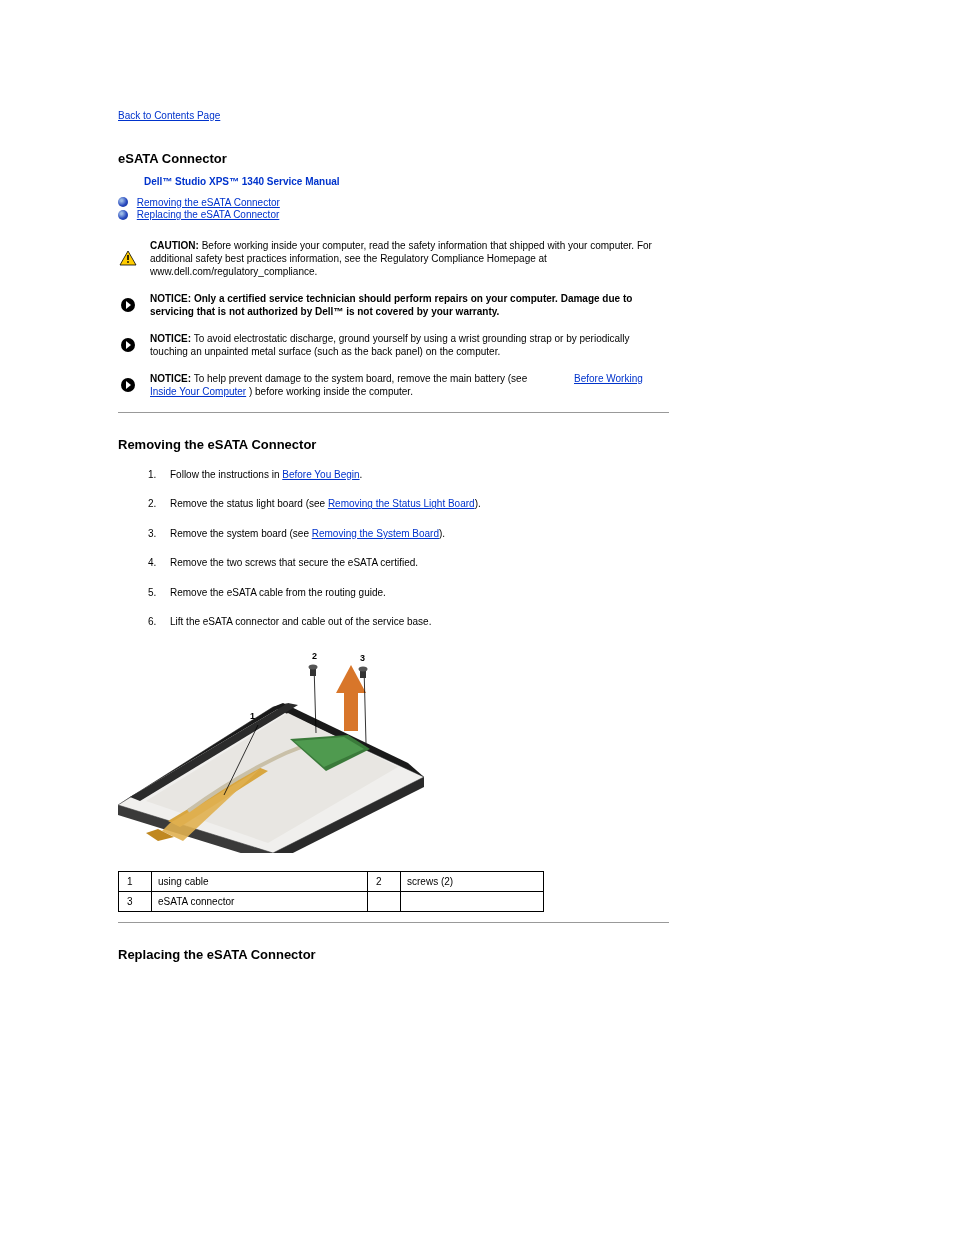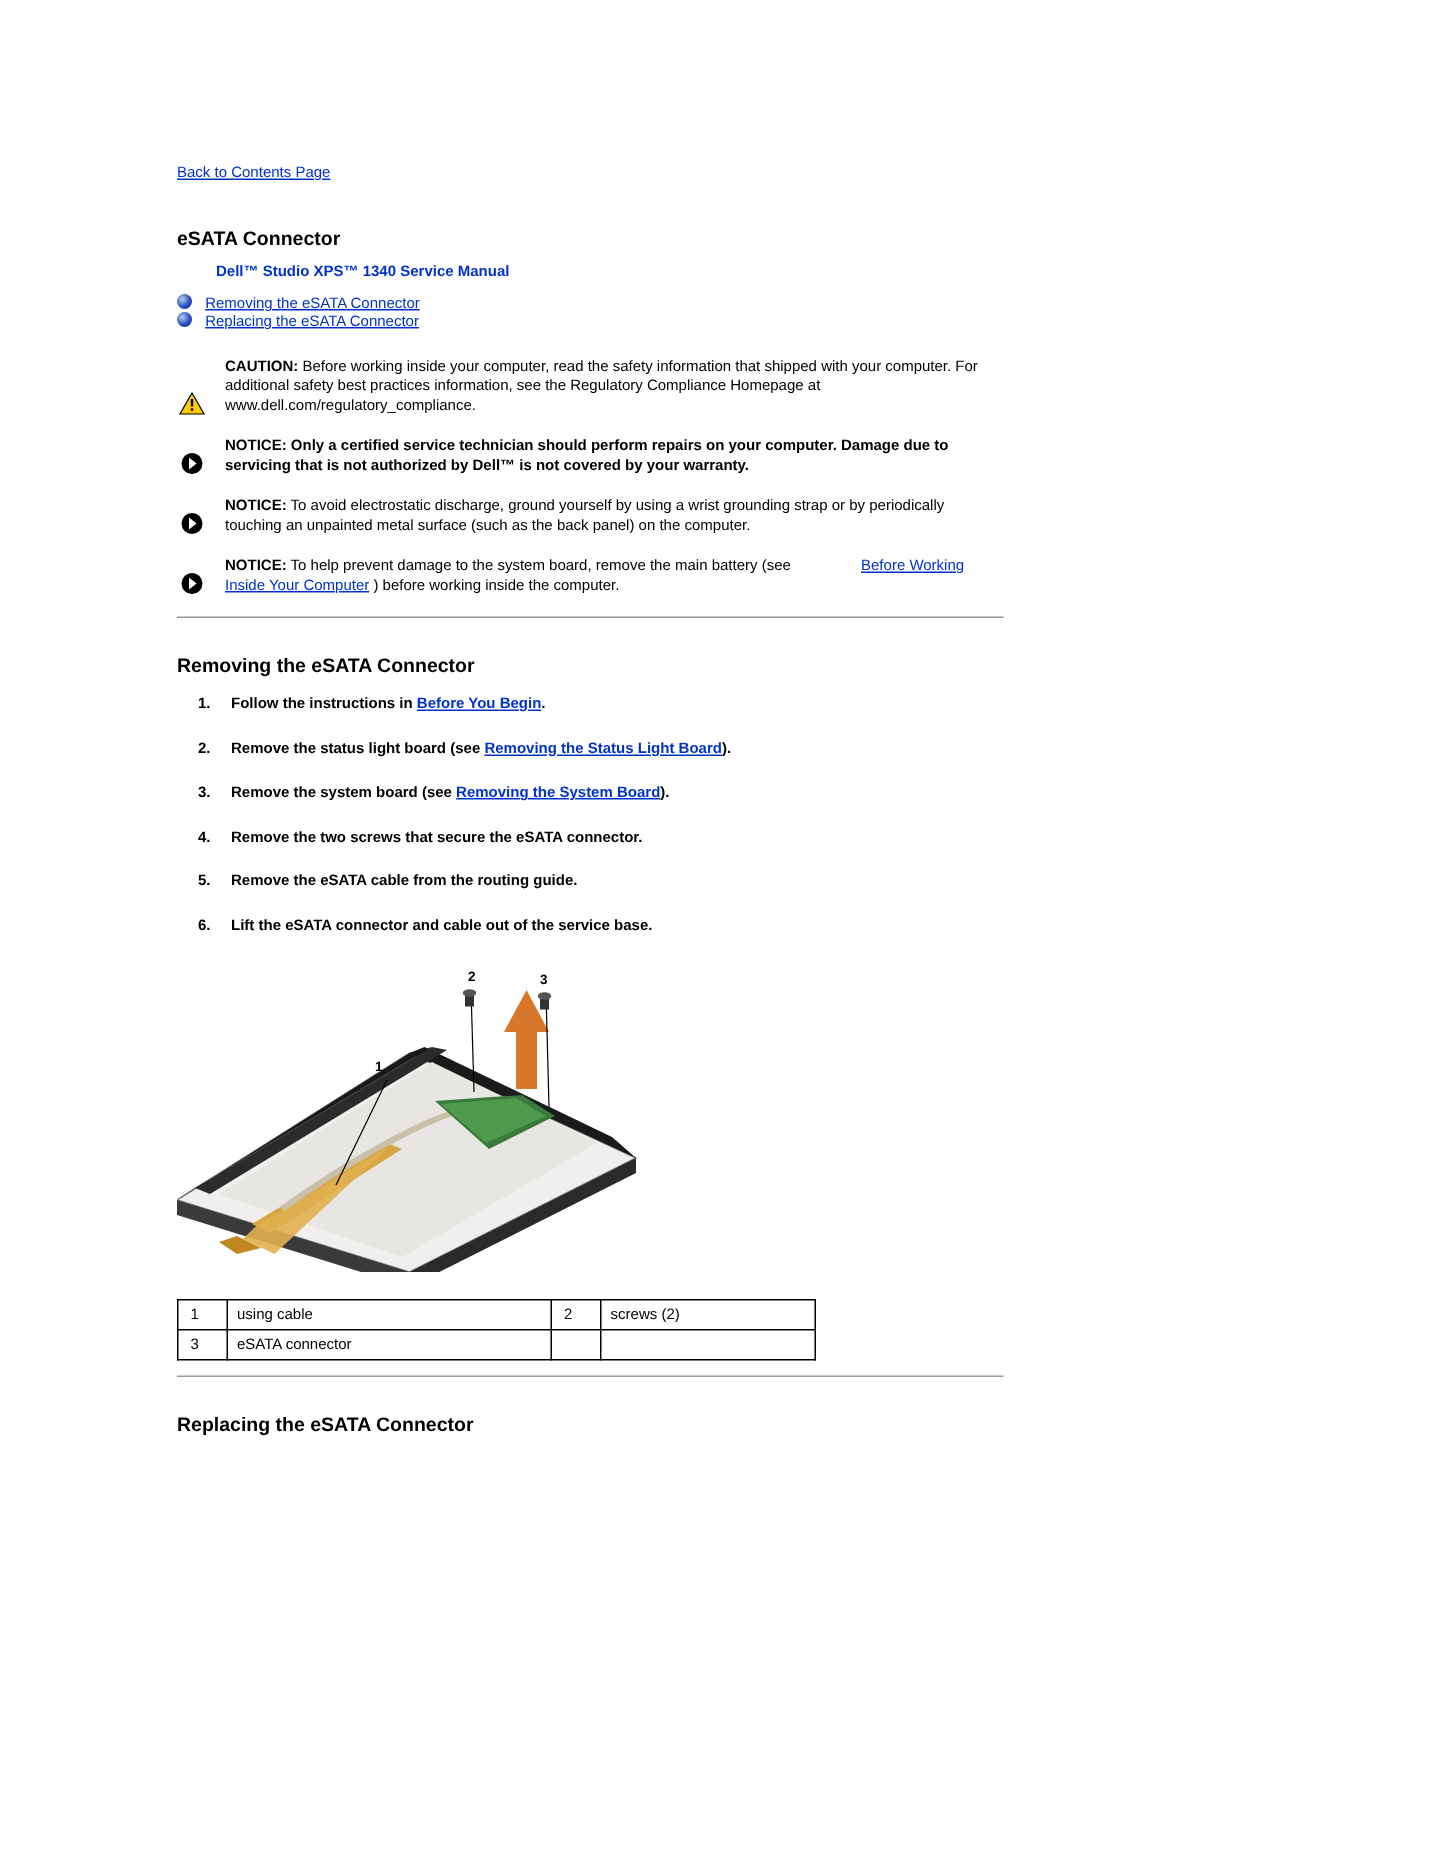--- a/index.html
+++ b/index.html
@@ -61,21 +61,21 @@
     position: relative;
     top: -1px;
   }
   .toc a {
     color: #0033cc;
     text-decoration: underline;
     font-size: 10px;
   }
   .notice-row {
     display: flex;
-    align-items: flex-end;
+    align-items: center;
     margin-bottom: 14px;
     font-size: 10px;
     line-height: 1.3;
   }
   .notice-icon {
     flex-shrink: 0;
     width: 20px;
     margin-right: 12px;
     margin-top: 0px;
     display: flex;
@@ -100,22 +100,21 @@
   .section-title {
     font-size: 13px;
     font-weight: bold;
     margin: 24px 0 12px 0;
   }
   .ol-steps {
     font-size: 10px;
     padding-left: 0;
     list-style: none;
     counter-reset: step;
-    margin: 0;
-    font-weight: bold;
+    margin: 16px;
   }
   .ol-steps li {
     counter-increment: step;
     margin-bottom: 16px;
     padding-left: 36px;
     position: relative;
     line-height: 1.35;
     list-style: none;
   }
   .ol-steps li::before {
@@ -248,21 +247,21 @@
   <ol class="ol-steps">
     <li>
       <span>Follow the instructions in </span><a href="#">Before You Begin</a><span>.</span>
     </li>
     <li>
       <span>Remove the status light board (see </span><a href="#">Removing the Status Light Board</a><span>).</span>
     </li>
     <li>
       <span>Remove the system board (see </span><a href="#">Removing the System Board</a><span>).</span>
     </li>
-    <li>Remove the two screws that secure the eSATA connector.</li>
+    <li>Remove the two screws that secure the eSATA certified.</li>
     <li>Remove the eSATA cable from the routing guide.</li>
     <li>Lift the eSATA connector and cable out of the service base.</li>
   </ol>
 
   <div class="image-holder">
     <svg class="laptop-shape" viewBox="0 0 310 208">
 
       <polygon points="0,160 155,62 306,132 155,208" fill="#f0efed" stroke="#888" stroke-width="1"></polygon>
       <polygon points="0,160 155,208 155,218 0,170" fill="#3a3a3a"></polygon>
       <polygon points="155,208 306,132 306,142 155,218" fill="#2a2a2a"></polygon>

